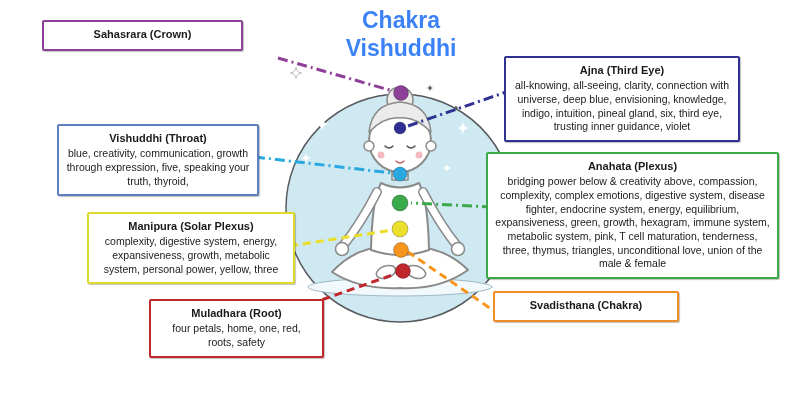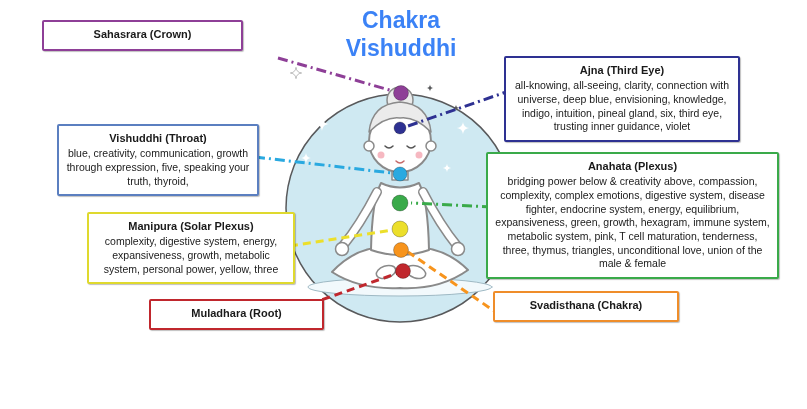--- a/index.html
+++ b/index.html
@@ -134,20 +134,21 @@
     <div class="box-text">complexity, digestive system, energy, expansiveness, growth, metabolic system, personal power, yellow, three</div>
   </div>
 
   <div class="chakra-box box-vishuddhi" style="border-color: rgb(91, 127, 192);">
     <div class="box-title">Vishuddhi (Throat)</div>
     <div class="box-text">blue, creativity, communication, growth through expression, five, speaking your truth, thyroid,</div>
   </div>
 
   <div class="chakra-box box-muladhara" style="border-color: rgb(192, 39, 45);">
     <div class="box-title">Muladhara (Root)</div>
+    <div class="box-text">four petals, home, one, red, roots, safety</div>
   </div>
 
   <div class="chakra-box box-ajna" style="border-color: rgb(46, 49, 146);">
     <div class="box-title">Ajna (Third Eye)</div>
     <div class="box-text">all-knowing, all-seeing, clarity, connection with universe, deep blue, envisioning, knowledge, indigo, intuition, pineal gland, six, third eye, trusting inner guidance, violet</div>
   </div>
 
   <div class="chakra-box box-anahata" style="border-color: rgb(58, 170, 74);">
     <div class="box-title">Anahata (Plexus)</div>
     <div class="box-text">bridging power below &amp; creativity above, compassion, complexity, complex emotions, digestive system, disease fighter, endocrine system, energy, equilibrium, expansiveness, green, growth, hexagram, immune system, metabolic system, pink, T cell maturation, tenderness, three, thymus, triangles, unconditional love, union of the male &amp; female</div>

